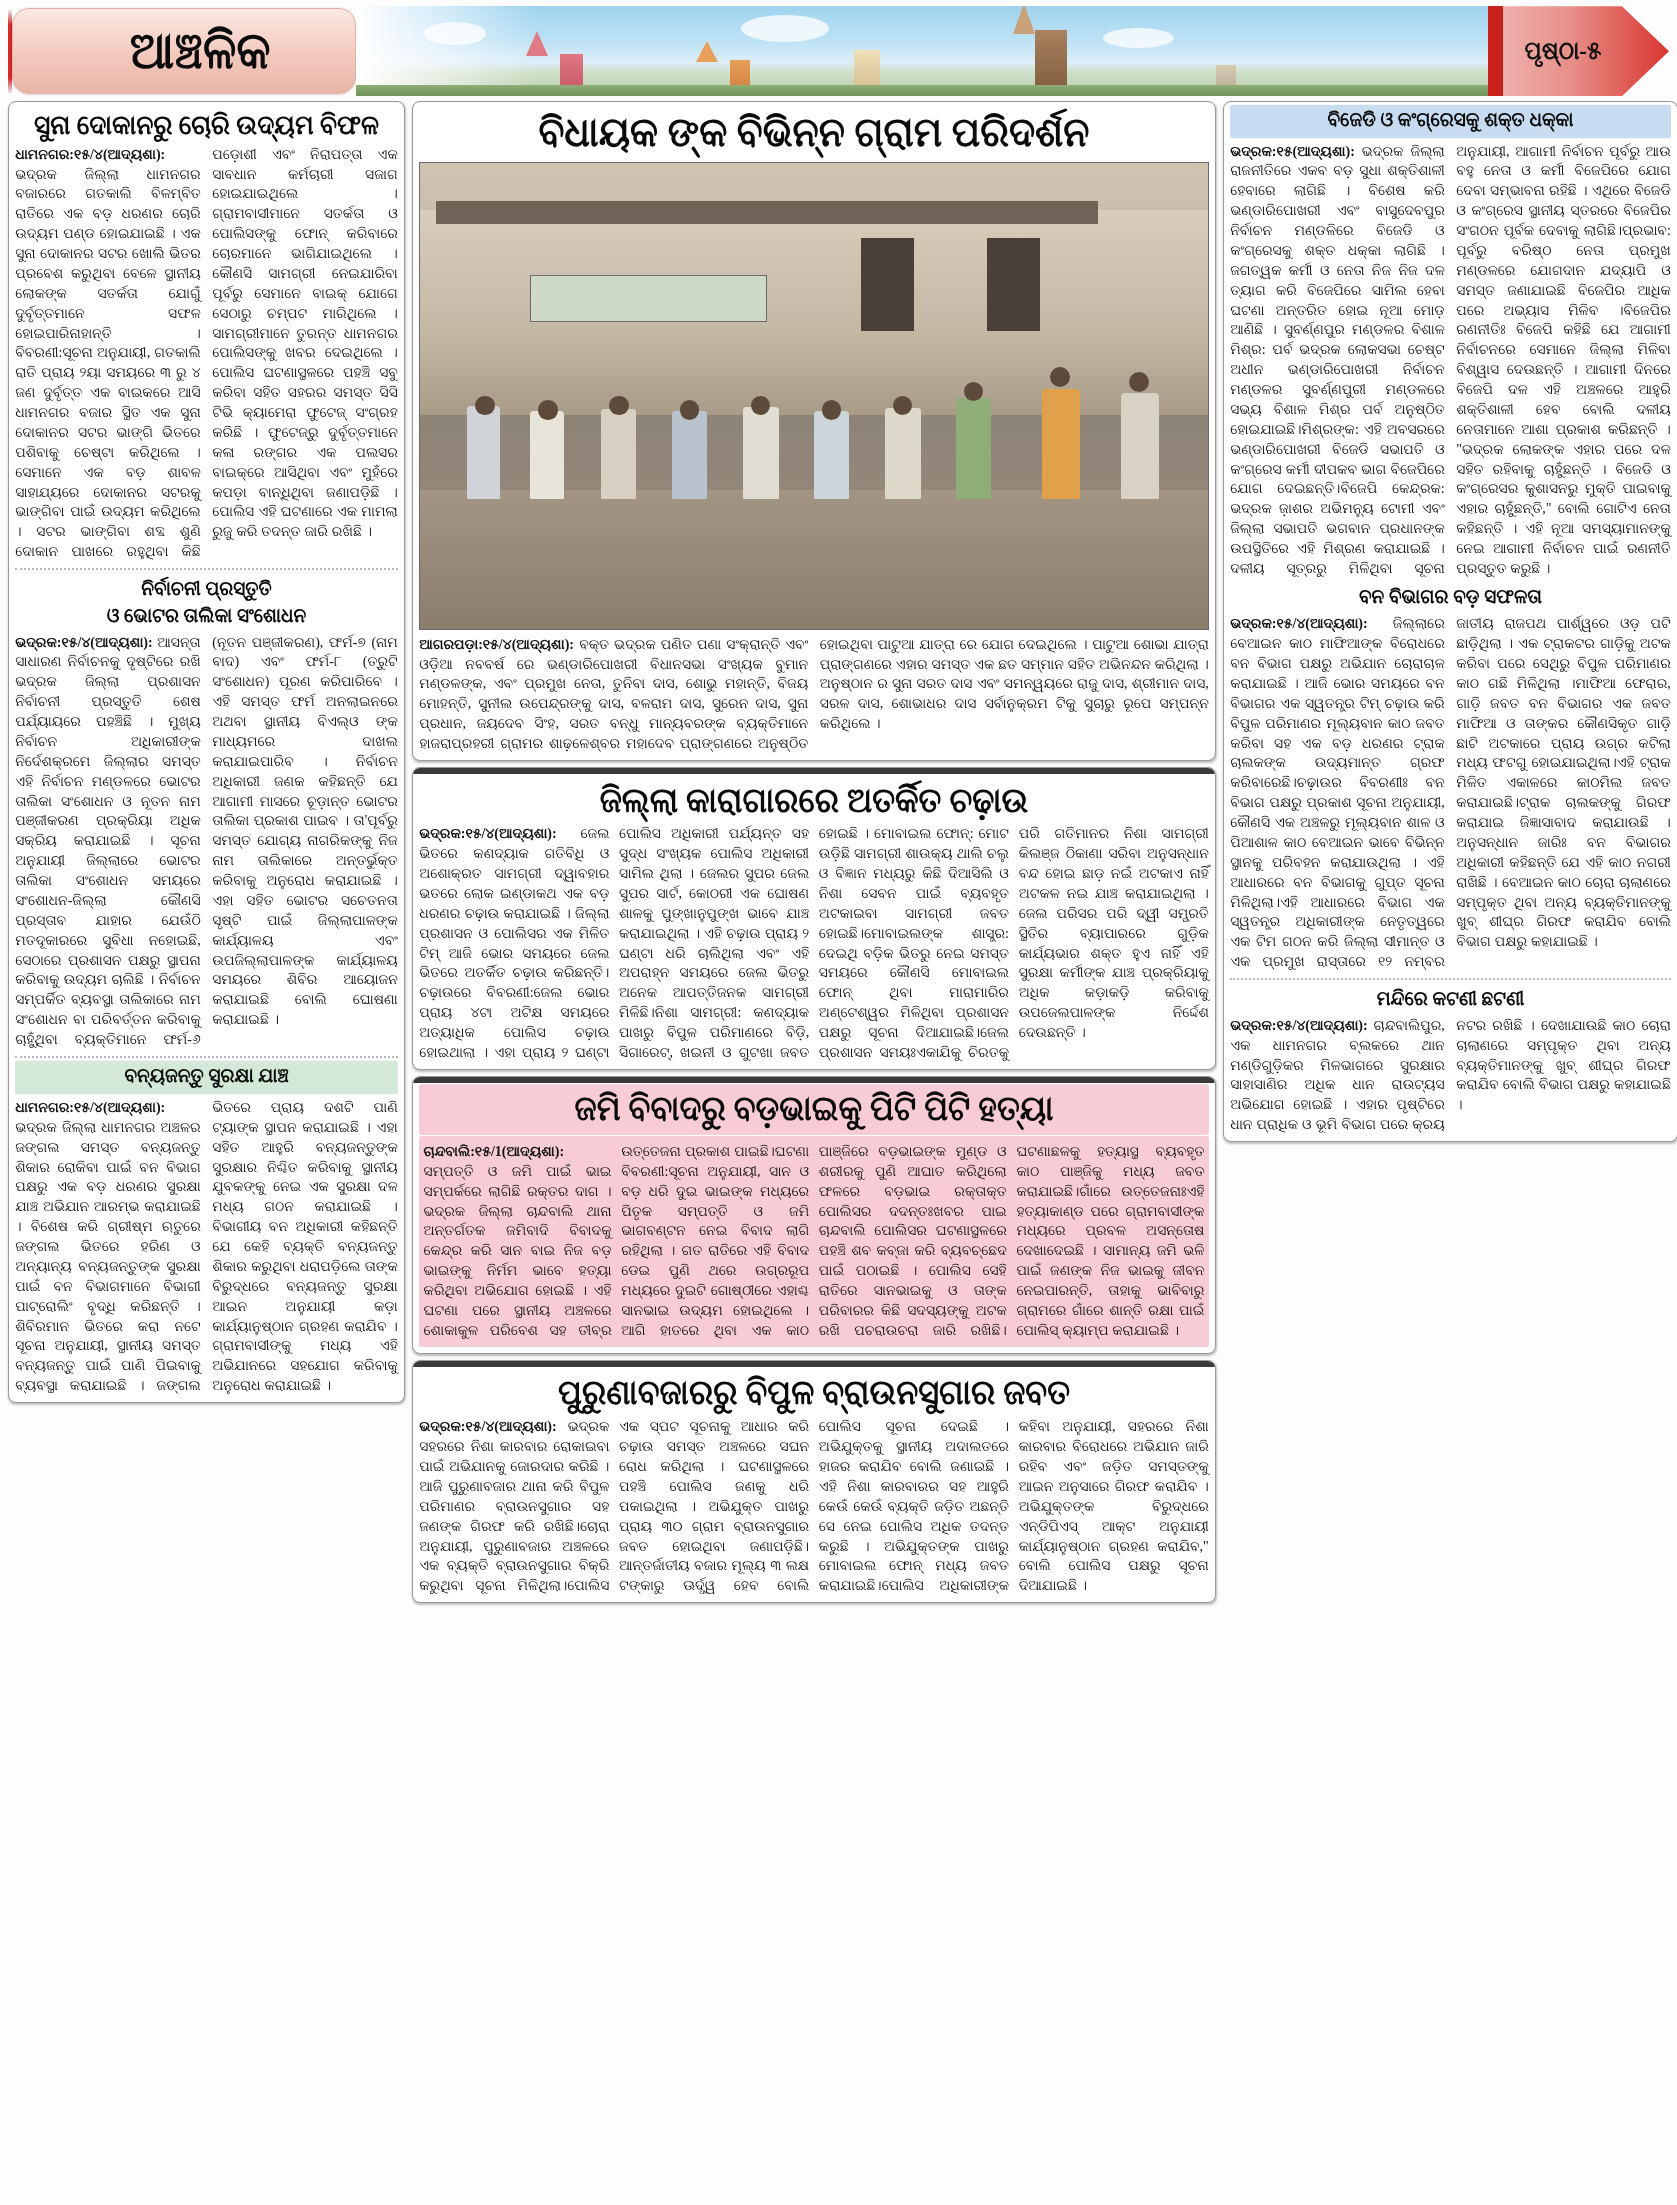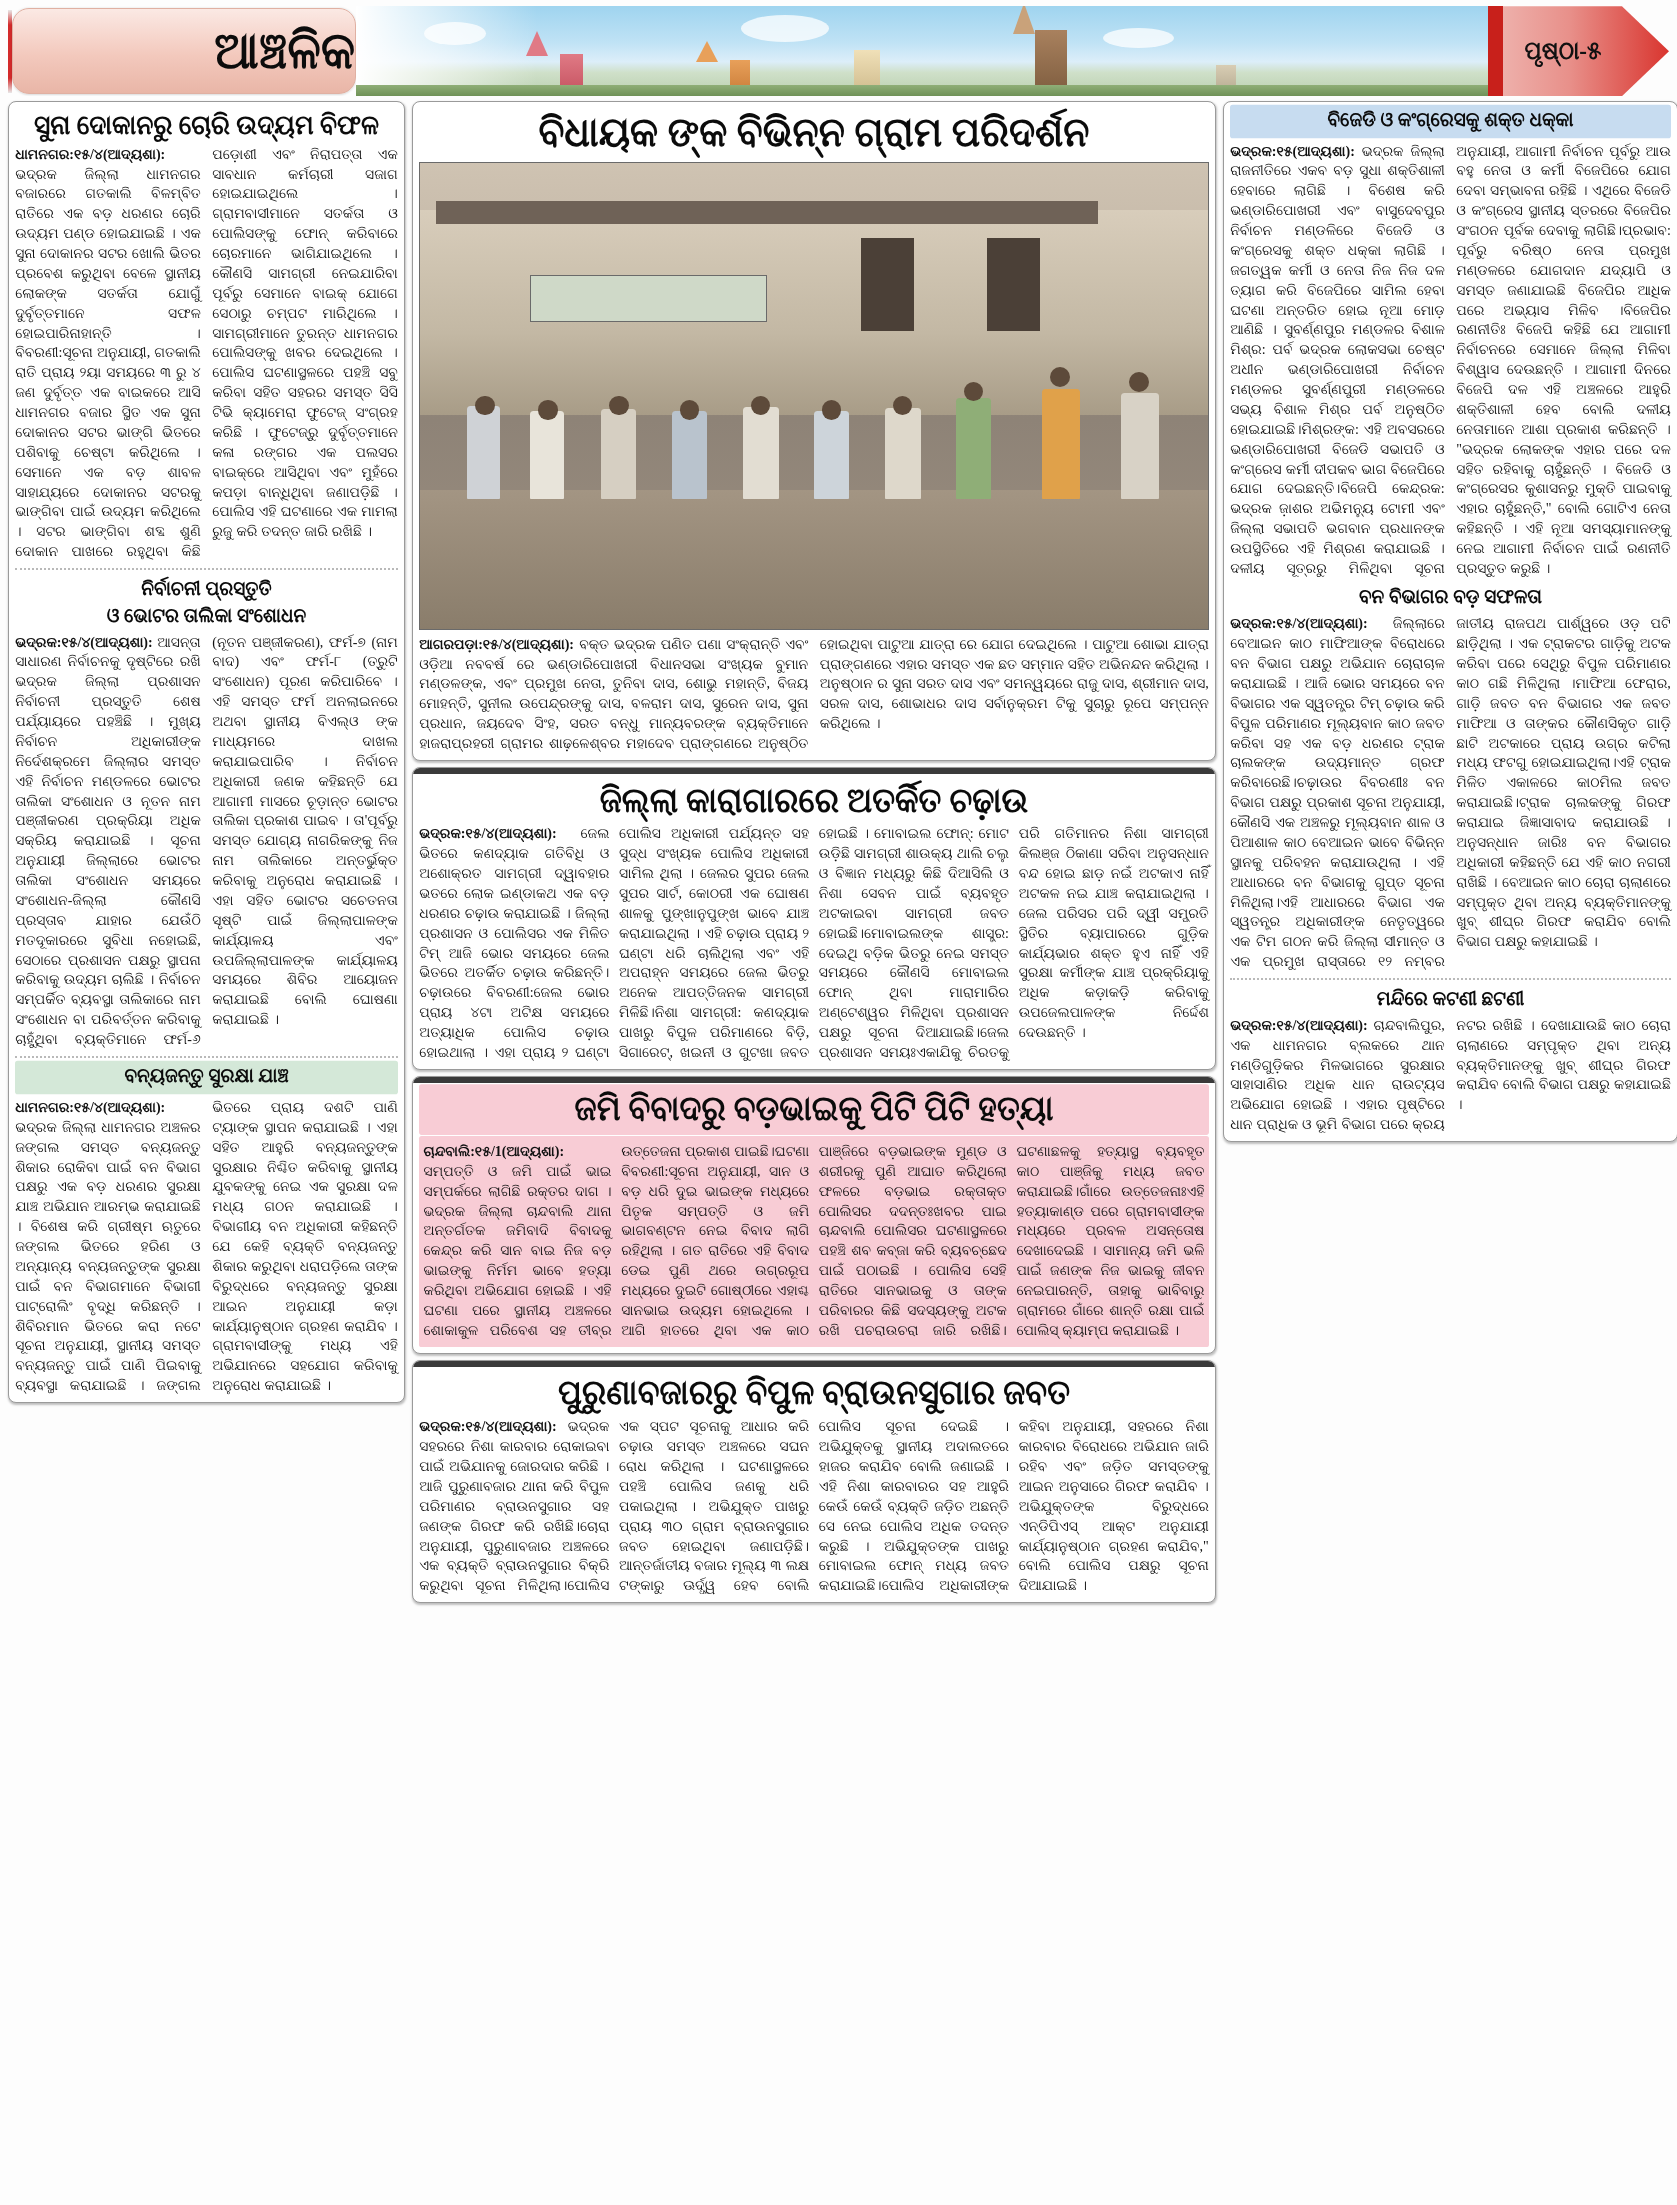--- a/index.html
+++ b/index.html
@@ -77,21 +77,21 @@
     white-space: nowrap;
     transform: scaleY(1.1);
   }
   .section-plate {
     flex: 0 0 344px;
     background: linear-gradient(180deg,#fbe9e4,#f3c9bd 55%,#e9b6a7);
     border: 1.3px solid #e0b0a2;
     border-radius: 17px;
     display: flex;
     align-items: center;
-    justify-content: flex-end;
+    justify-content: center;
     margin: 1.8px 0;
     box-shadow: 0 0.9px 2.2px rgba(0,0,0,.14);
     padding-left: 32px;
   }
   .section-plate span {
     font-size: 46px;
     font-weight: bold;
     color: #0c0c0c;
     transform: scaleY(1.12);
     letter-spacing: 0.4px;

